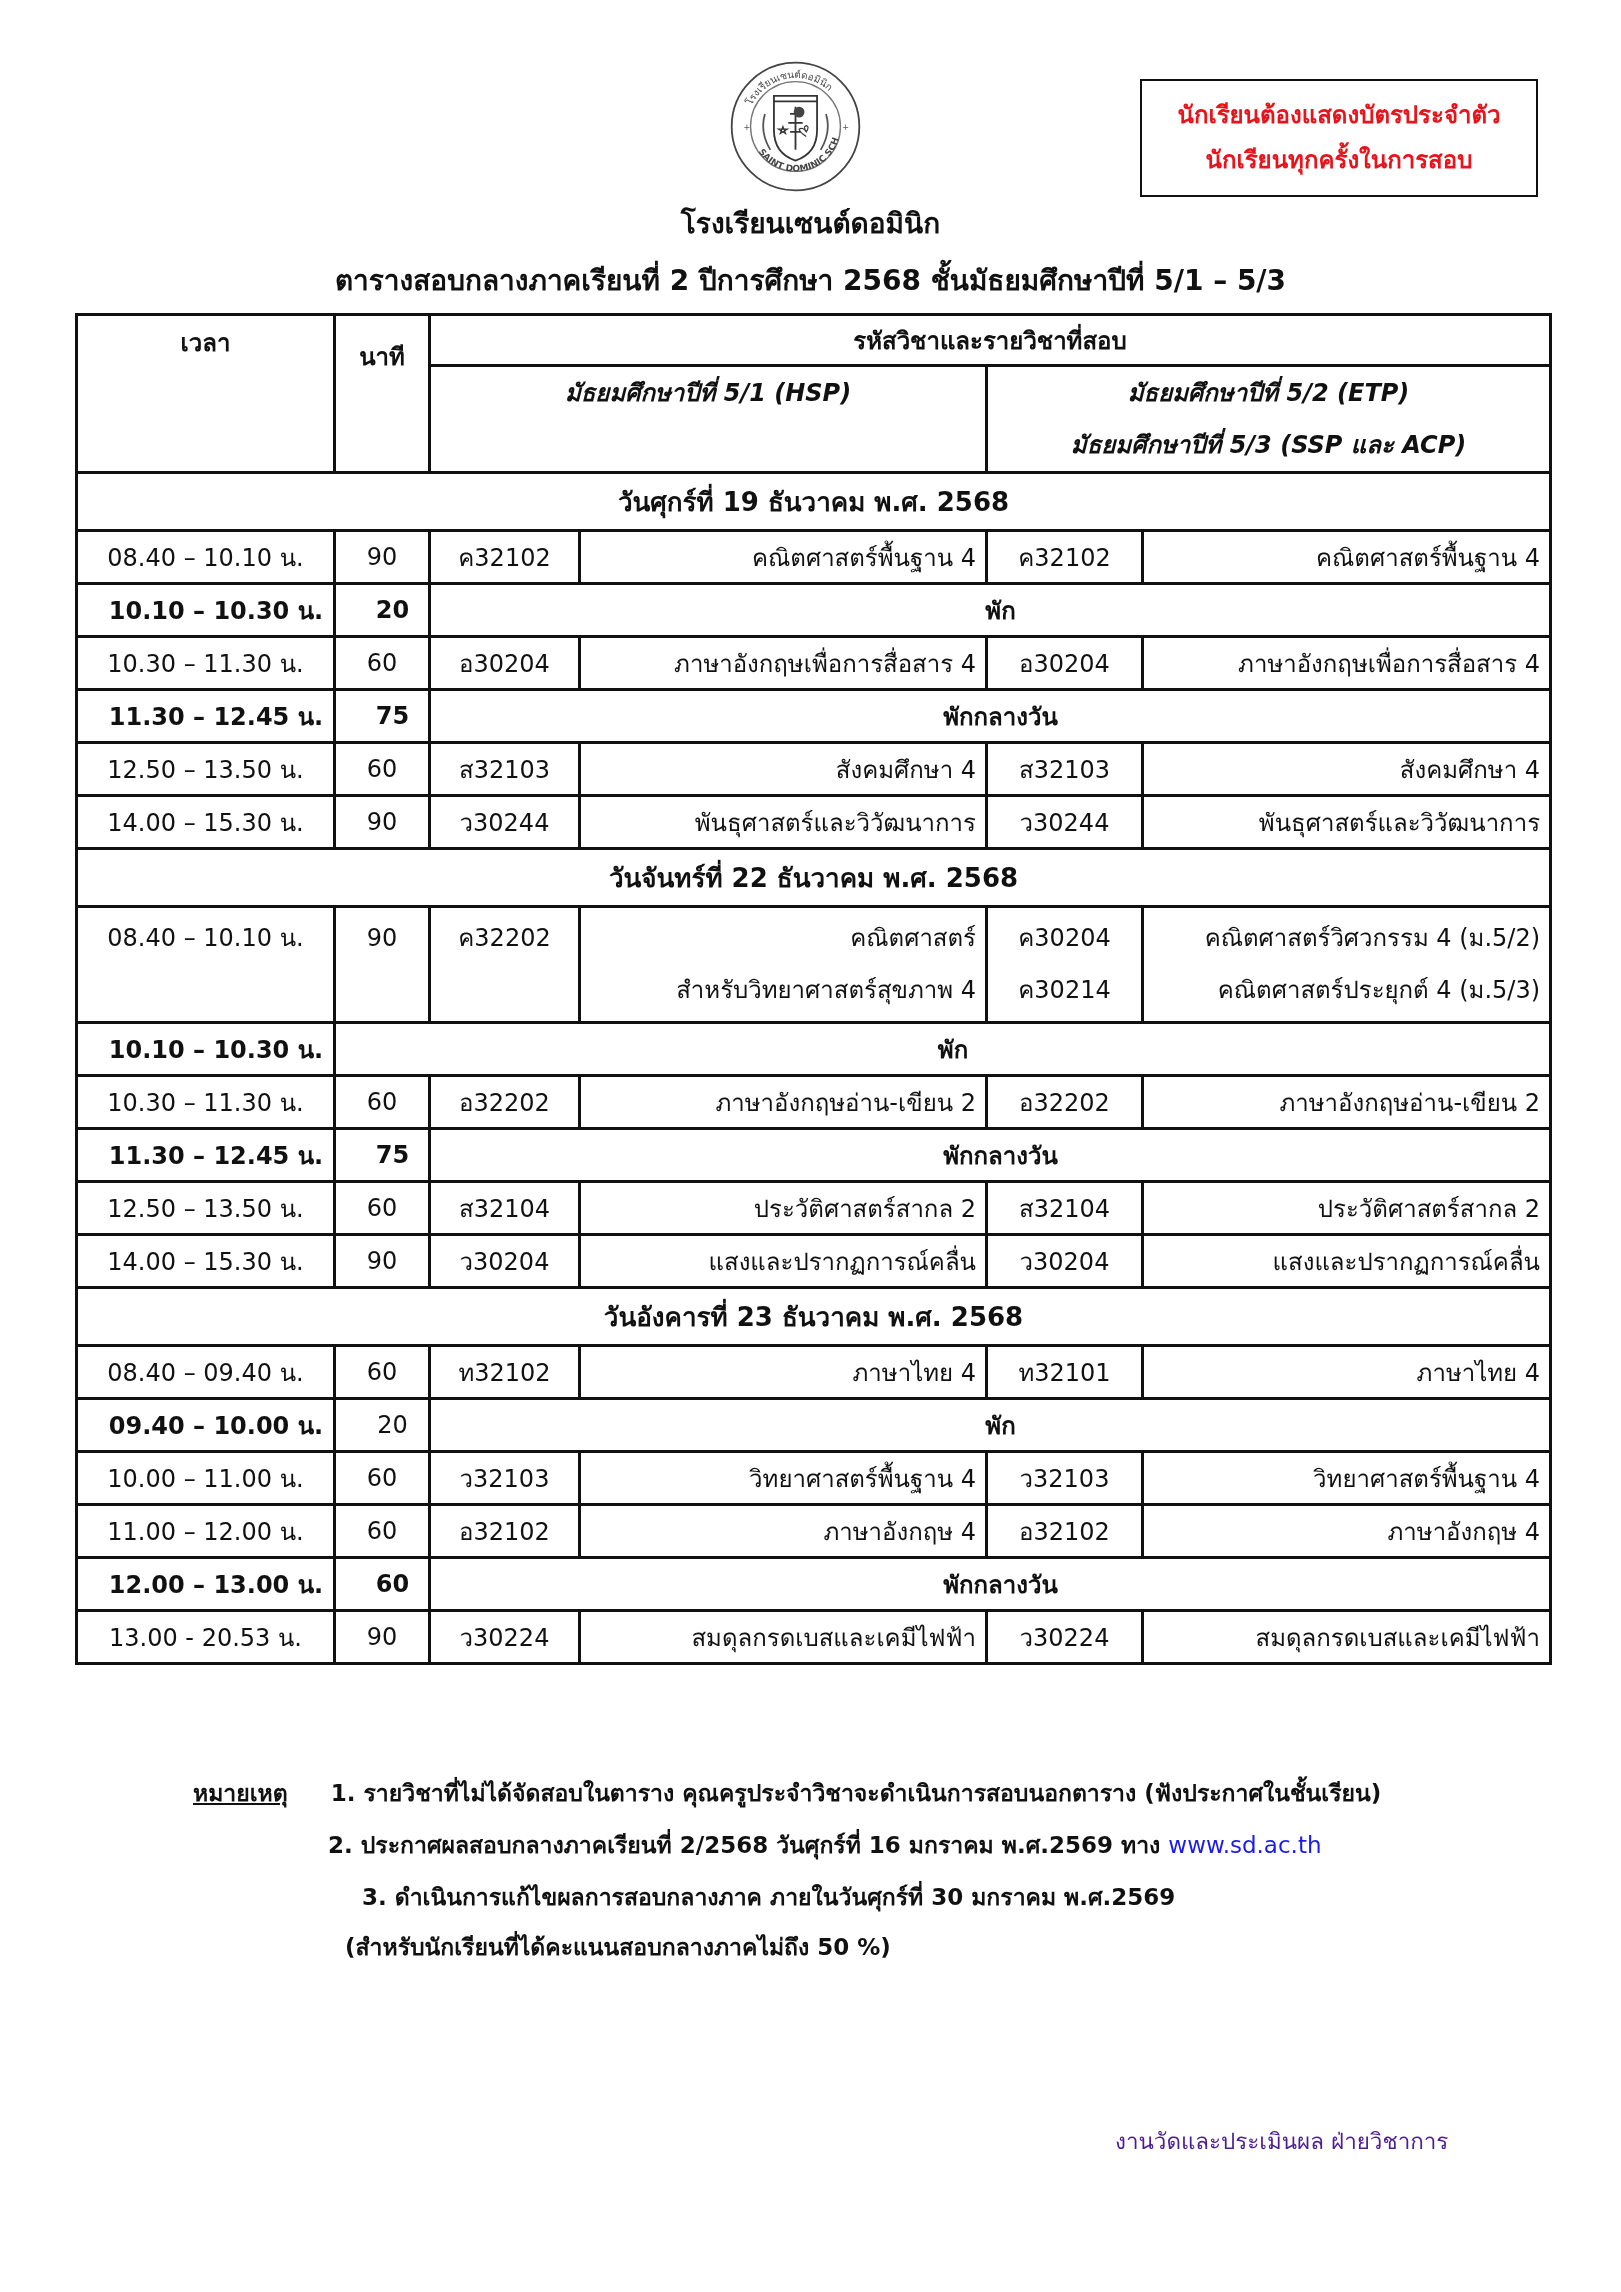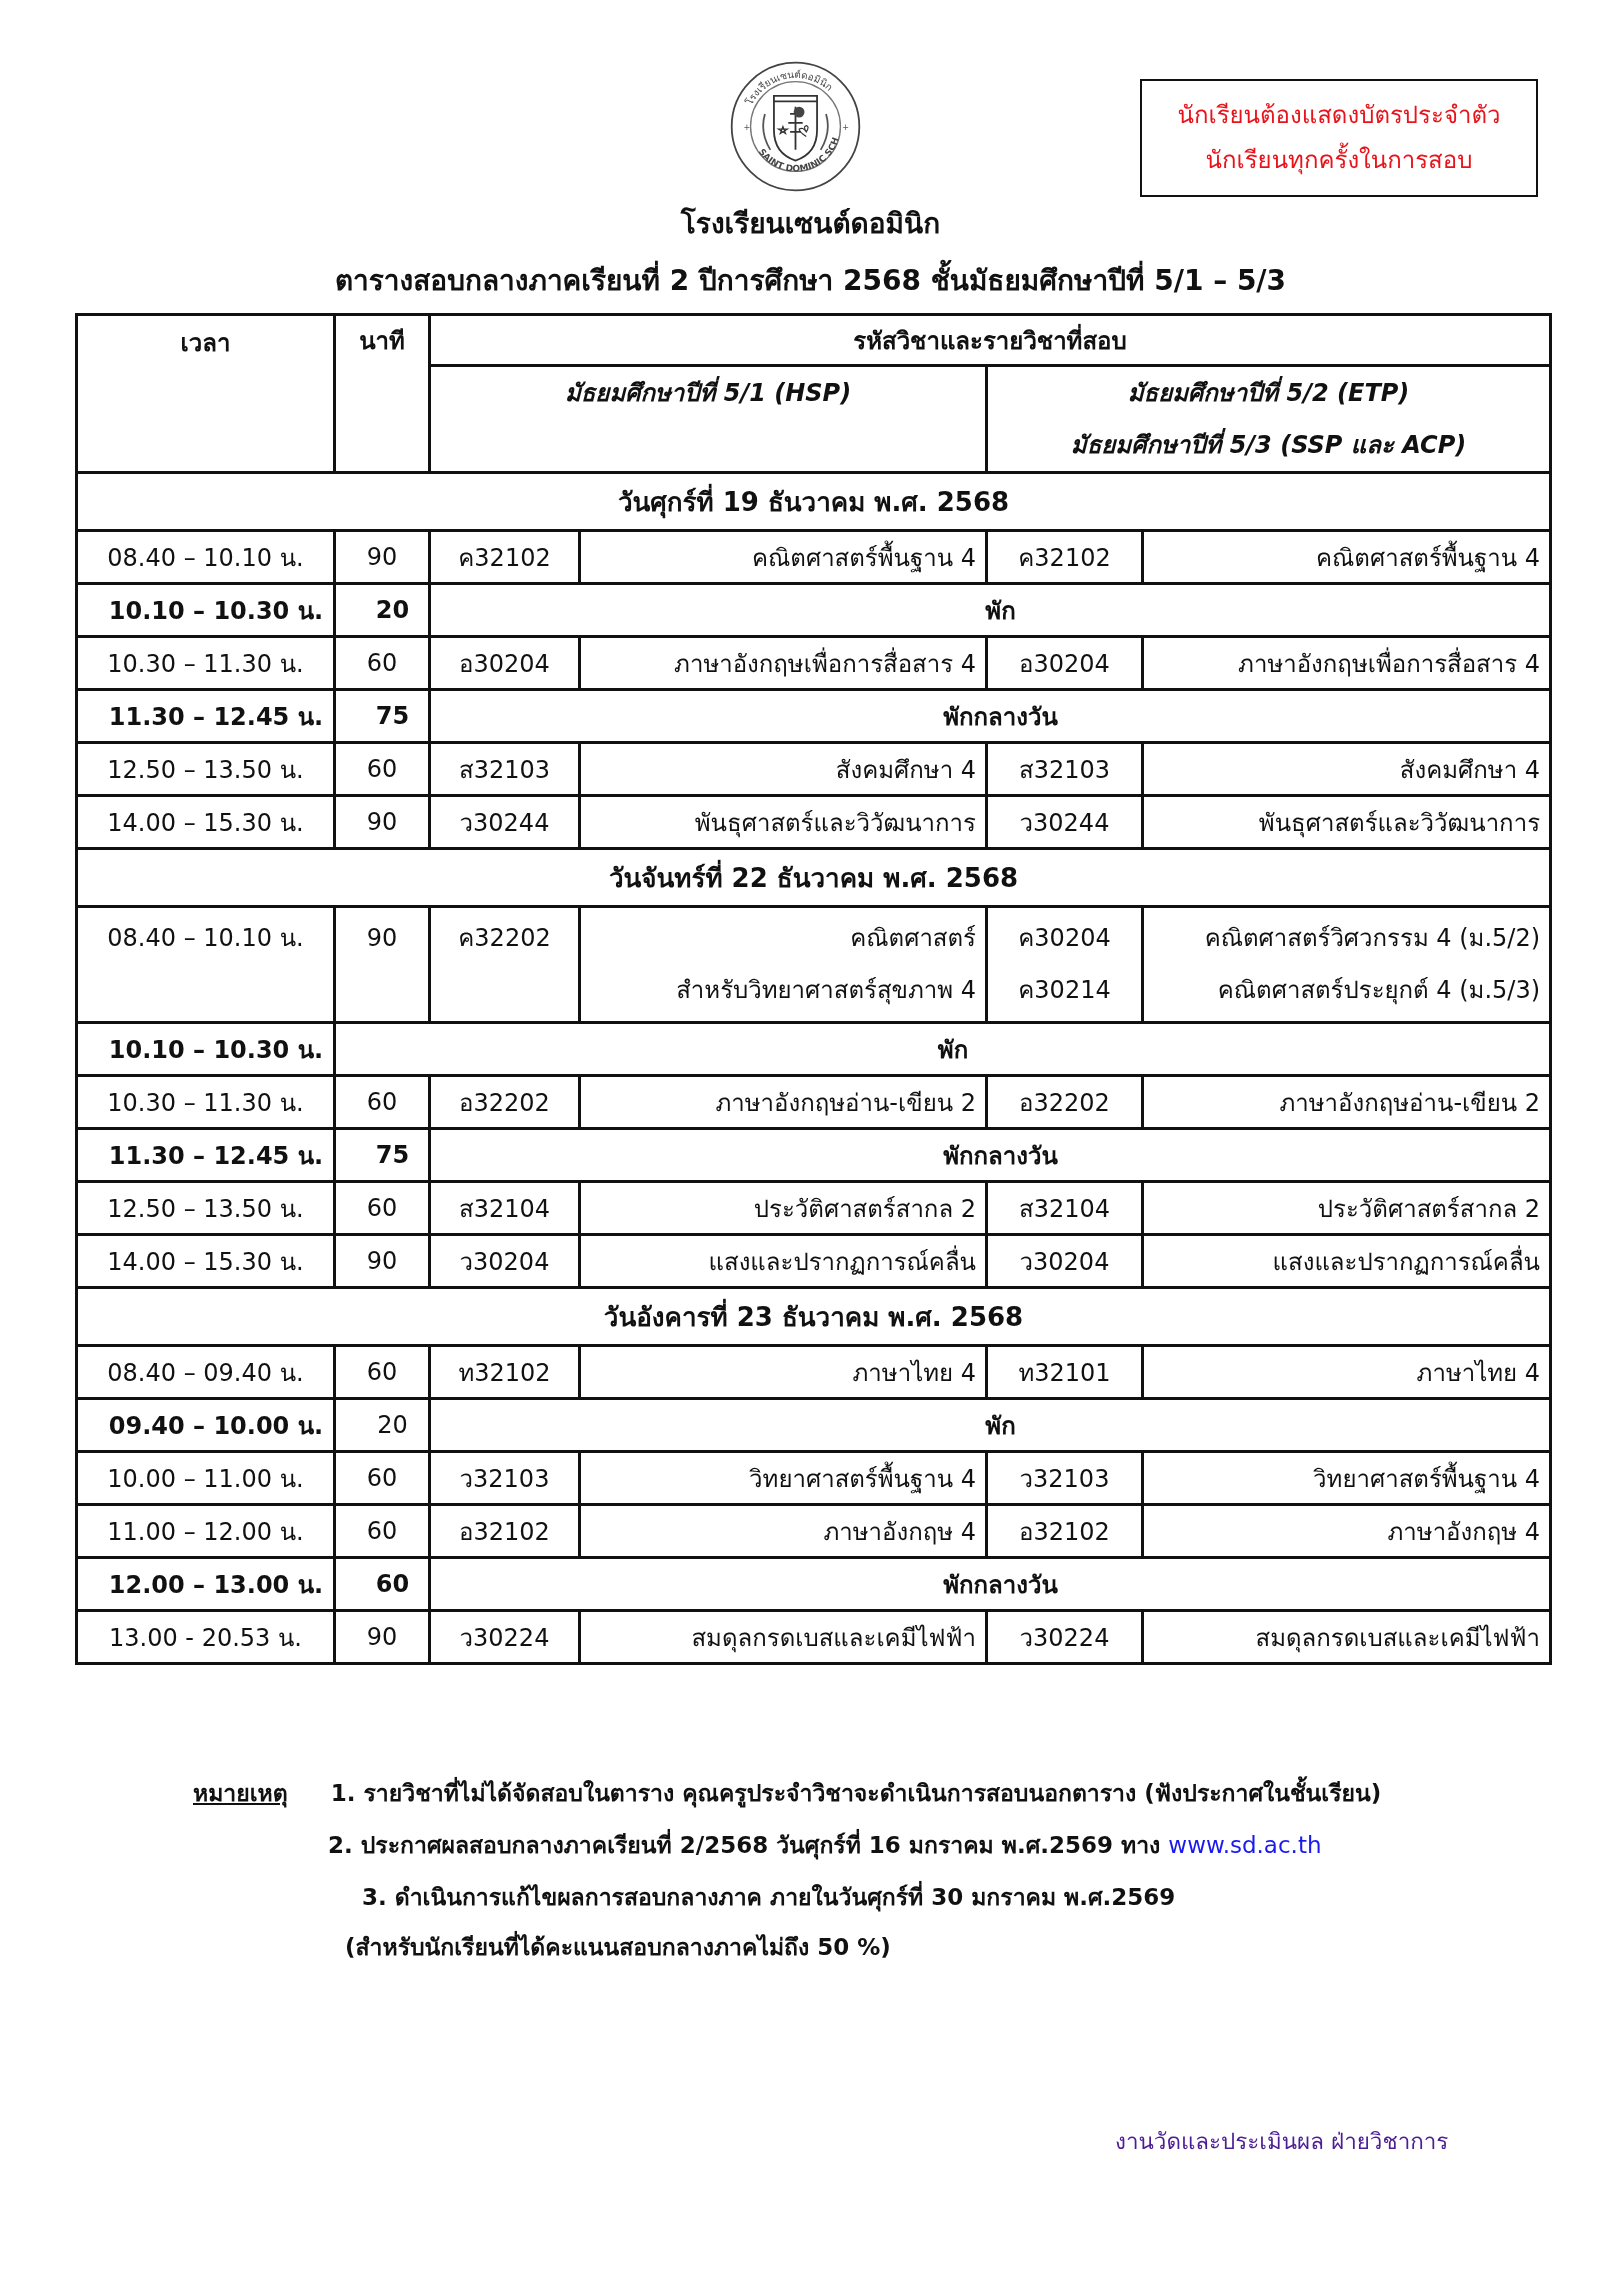--- a/index.html
+++ b/index.html
@@ -7,21 +7,21 @@
     width: 1621px; height: 2293px; position: relative; overflow: hidden;
     font-family: "DejaVu Sans", "Liberation Sans", sans-serif; color: #111;
   }
   .logo {
     position: absolute; left: 729px; top: 60px; width: 133px; height: 133px;
   }
   .notice {
     position: absolute; left: 1140px; top: 79px; width: 398px; height: 118px;
     border: 2.7px solid #111; box-sizing: border-box;
     display: flex; flex-direction: column; align-items: center; justify-content: center;
-    color: #e8141c; font-size: 24px; line-height: 45px; font-weight: normal;
+    color: #e8141c; font-size: 24px; line-height: 45px; font-weight: bold;
   }
   .school-name {
     position: absolute; left: 0; width: 1621px; top: 201px; text-align: center;
     font-size: 28px; font-weight: bold;
   }
   .doc-title {
     position: absolute; left: 0; width: 1621px; top: 258px; text-align: center;
     font-size: 28px; font-weight: bold;
   }
   table.sched {
@@ -88,21 +88,21 @@
     <col style="width:258px">
       <col style="width:95px">
       <col style="width:150px">
       <col style="width:407px">
       <col style="width:156px">
       <col style="width:408px">
   </colgroup>
   <tbody>
       <tr class="hdr">
     <td rowspan="2" style="vertical-align:top;padding-top:7.2px;">เวลา</td>
-    <td rowspan="2" style="vertical-align:top;padding-top:5px;">นาที</td>
+    <td rowspan="2" style="vertical-align:top;padding-top:21px;">นาที</td>
     <td colspan="4">รหัสวิชาและรายวิชาที่สอบ</td>
   </tr>
   <tr class="hdr">
     <td colspan="2" style="vertical-align:top;height:100px;">
       <div class="hdr-sub">มัธยมศึกษาปีที่ 5/1 (HSP)</div>
     </td>
     <td colspan="2" style="vertical-align:top;height:100px;">
       <div class="hdr-sub">มัธยมศึกษาปีที่ 5/2 (ETP)</div>
       <div class="hdr-sub">มัธยมศึกษาปีที่ 5/3 (SSP และ ACP)</div>
     </td>

